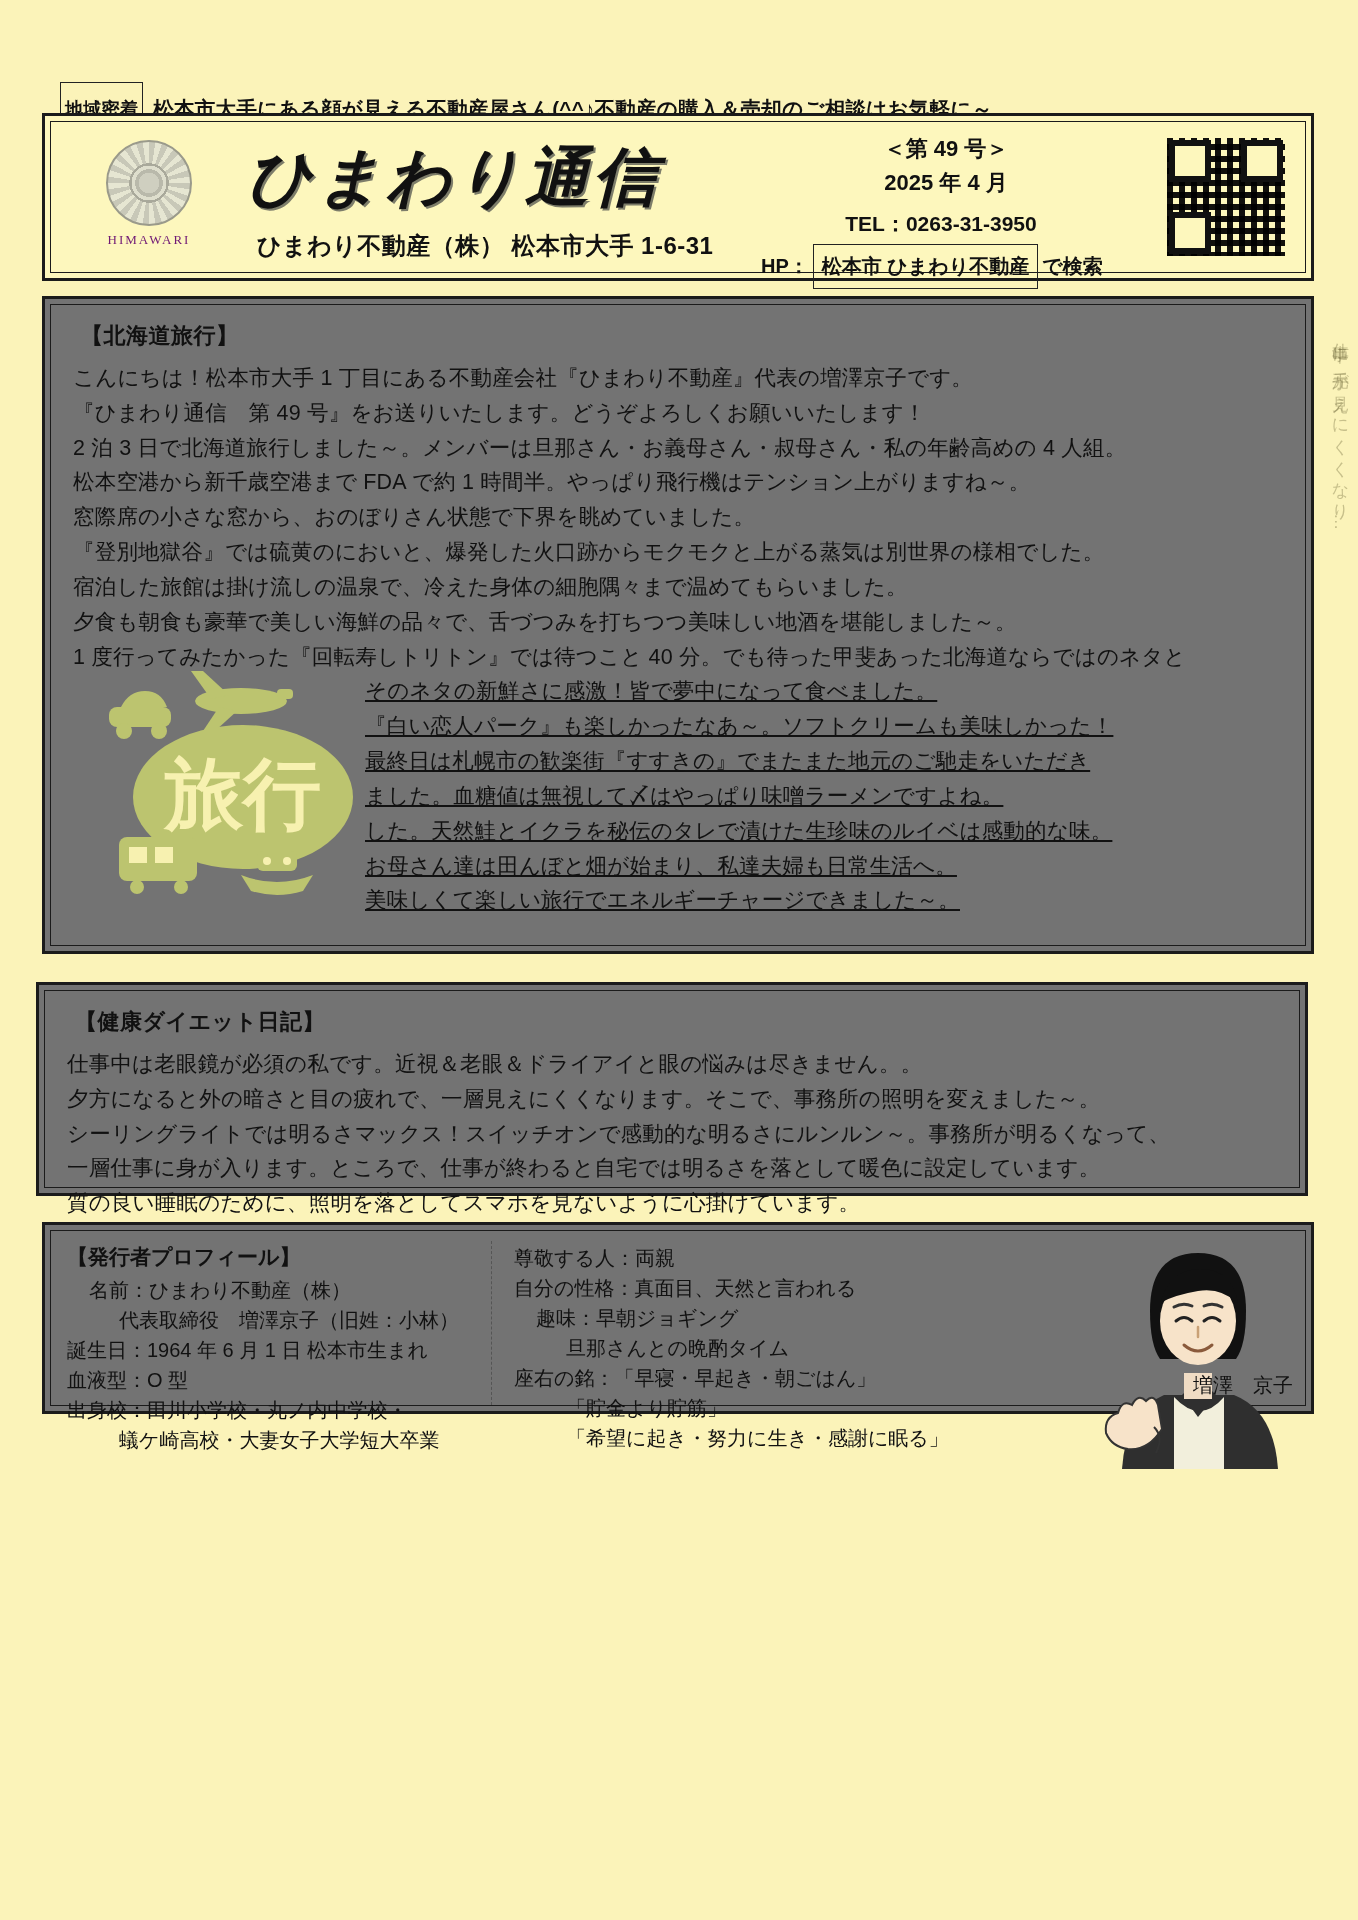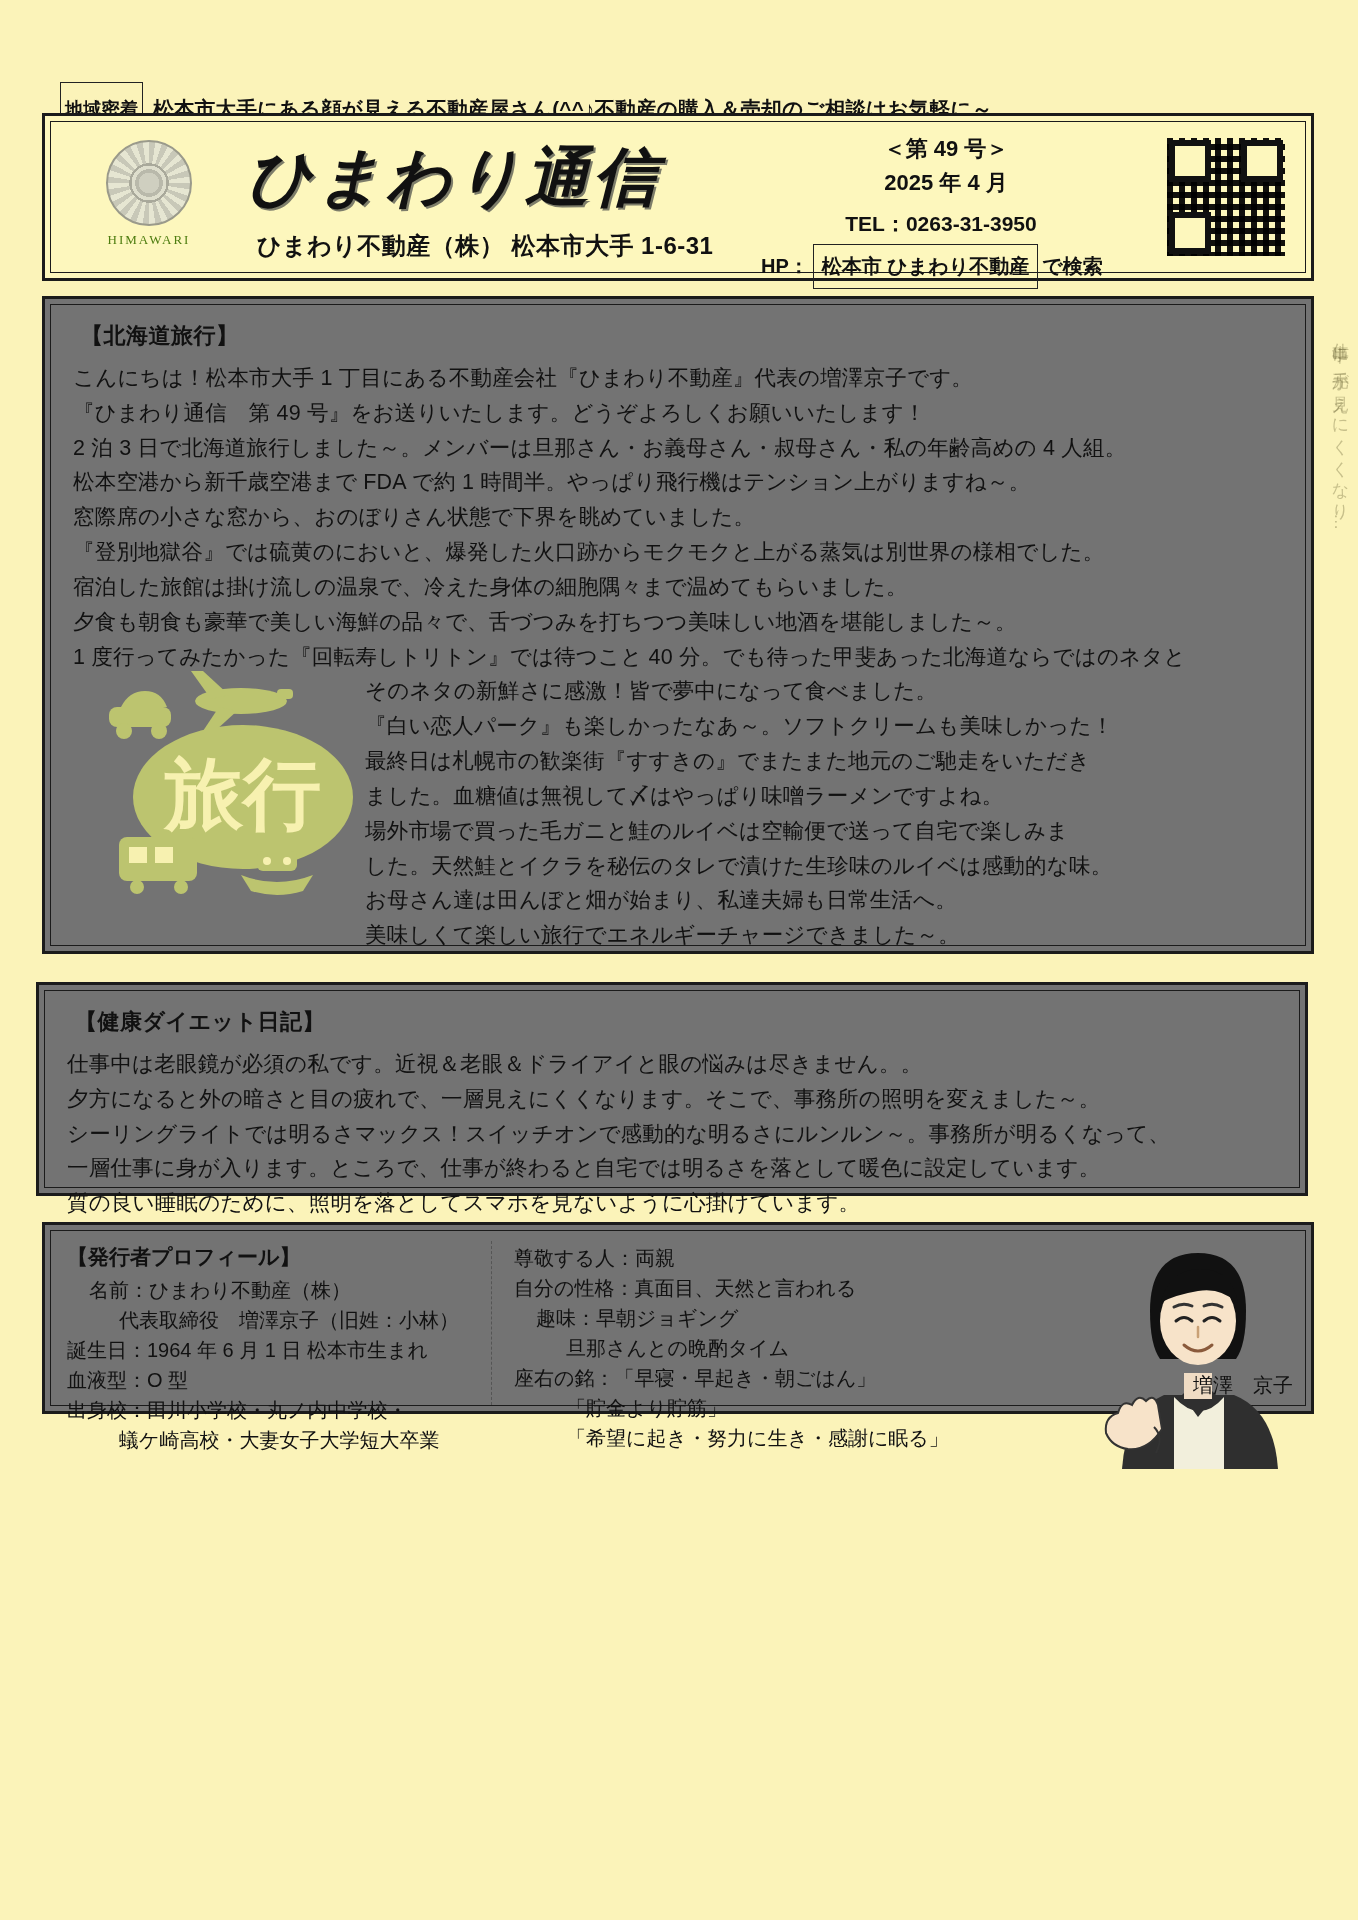--- a/index.html
+++ b/index.html
@@ -78,21 +78,21 @@
     border-radius: 50%;
     background:
       radial-gradient(circle at 50% 50%, #cfcfc0 0 18%, #b9b9ab 18% 24%, #dedecd 24% 30%, #a9a99b 30% 34%, transparent 34%),
       repeating-conic-gradient(from 0deg, #c8c8b8 0deg 9deg, #e6e6d2 9deg 18deg);
     border: 2px solid #9a9a8b;
     box-sizing: border-box;
   }
   .logo-text {
     font-size: 13px;
     letter-spacing: 2px;
-    color: #4d7c0f;
+    color: #701a75;
     margin-top: 6px;
     font-family: "Liberation Serif", serif;
   }
   .title-main {
     position: absolute;
     left: 196px;
     top: 12px;
     font-size: 64px;
     font-weight: bold;
     letter-spacing: 4px;
@@ -196,20 +196,21 @@
     margin: 2px 0 10px 8px;
   }
   .body-line {
     font-size: 21.5px;
     line-height: 1.62;
     letter-spacing: 0.2px;
     white-space: nowrap;
   }
   .indent-line {
     padding-left: 292px;
+    text-decoration: underline;
   }
 
   #article-hokkaido { top: 296px; left: 42px; width: 1272px; height: 658px; }
   #article-diet { top: 982px; left: 36px; width: 1272px; height: 214px; }
   #profile-box { top: 1222px; left: 42px; width: 1272px; height: 192px; }
 
   
   .travel-art {
     position: absolute;
     left: 46px;
@@ -336,21 +337,20 @@
       <div class="body-line">松本空港から新千歳空港まで FDA で約 1 時間半。やっぱり飛行機はテンション上がりますね～。</div>
       <div class="body-line">窓際席の小さな窓から、おのぼりさん状態で下界を眺めていました。</div>
       <div class="body-line">『登別地獄谷』では硫黄のにおいと、爆発した火口跡からモクモクと上がる蒸気は別世界の様相でした。</div>
       <div class="body-line">宿泊した旅館は掛け流しの温泉で、冷えた身体の細胞隅々まで温めてもらいました。</div>
       <div class="body-line">夕食も朝食も豪華で美しい海鮮の品々で、舌づつみを打ちつつ美味しい地酒を堪能しました～。</div>
       <div class="body-line">1 度行ってみたかった『回転寿しトリトン』では待つこと 40 分。でも待った甲斐あった北海道ならではのネタと</div>
       <div class="body-line indent-line">そのネタの新鮮さに感激！皆で夢中になって食べました。</div>
       <div class="body-line indent-line">『白い恋人パーク』も楽しかったなあ～。ソフトクリームも美味しかった！</div>
       <div class="body-line indent-line">最終日は札幌市の歓楽街『すすきの』でまたまた地元のご馳走をいただき</div>
       <div class="body-line indent-line">ました。血糖値は無視して〆はやっぱり味噌ラーメンですよね。</div>
-      <div class="body-line indent-line">場外市場で買った毛ガニと鮭のルイベは空輸便で送って自宅で楽しみま</div>
       <div class="body-line indent-line">した。天然鮭とイクラを秘伝のタレで漬けた生珍味のルイベは感動的な味。</div>
       <div class="body-line indent-line">お母さん達は田んぼと畑が始まり、私達夫婦も日常生活へ。</div>
       <div class="body-line indent-line">美味しくて楽しい旅行でエネルギーチャージできました～。</div>
     </div>
 
     <svg class="travel-art" viewBox="0 0 290 250">
       <ellipse cx="152" cy="138" rx="110" ry="72" fill="#bcc46f"></ellipse>
 
       <g fill="#bcc46f">
         <rect x="18" y="48" width="62" height="20" rx="8"></rect>

